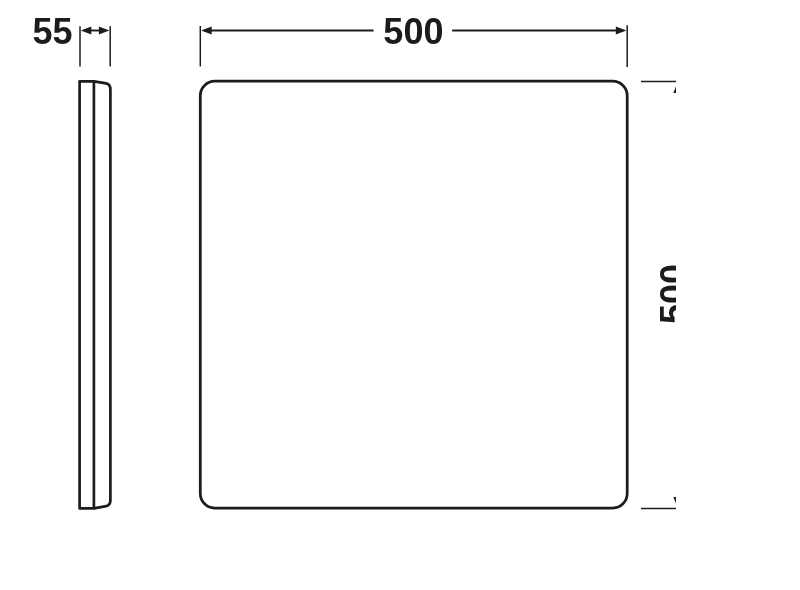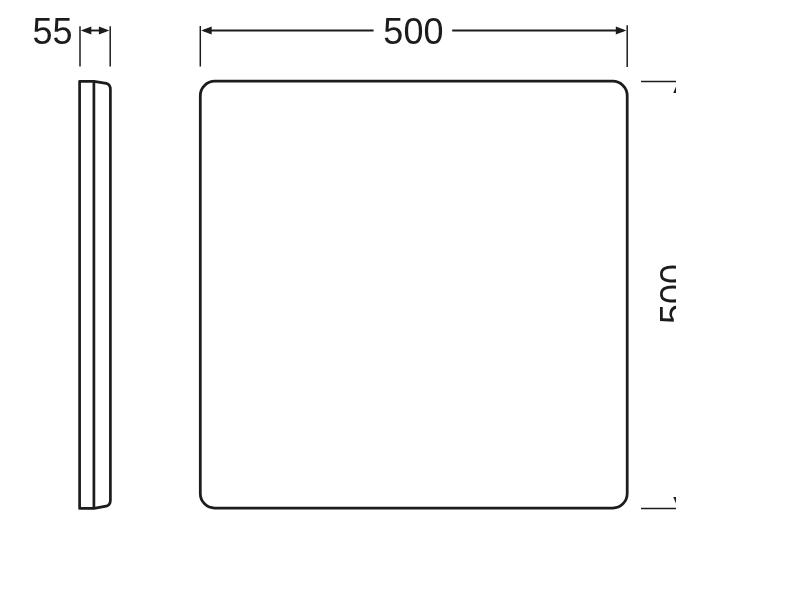--- a/index.html
+++ b/index.html
@@ -1,17 +1,17 @@
 <!DOCTYPE html>
 <html><head>
 <meta charset="utf-8">
 <title>Panel dimension drawing</title>
 <style>
   html,body{margin:0;padding:0;background:#ffffff;}
-  .page{width:676px;height:590px;position:relative;background:#a16207;overflow:hidden;}
+  .page{width:676px;height:590px;position:relative;background:#a16207;overflow:hidden;font-weight:bold;}
   svg{display:block;}
   text{font-family:"Liberation Sans",sans-serif;fill:#1c1c1c;}
 </style>
 </head>
 <body>
 <div class="page">
 <svg width="800" height="590" viewBox="0 0 800 590">
 
   <rect x="0" y="0" width="800" height="590" fill="#ffffff"></rect>
 

